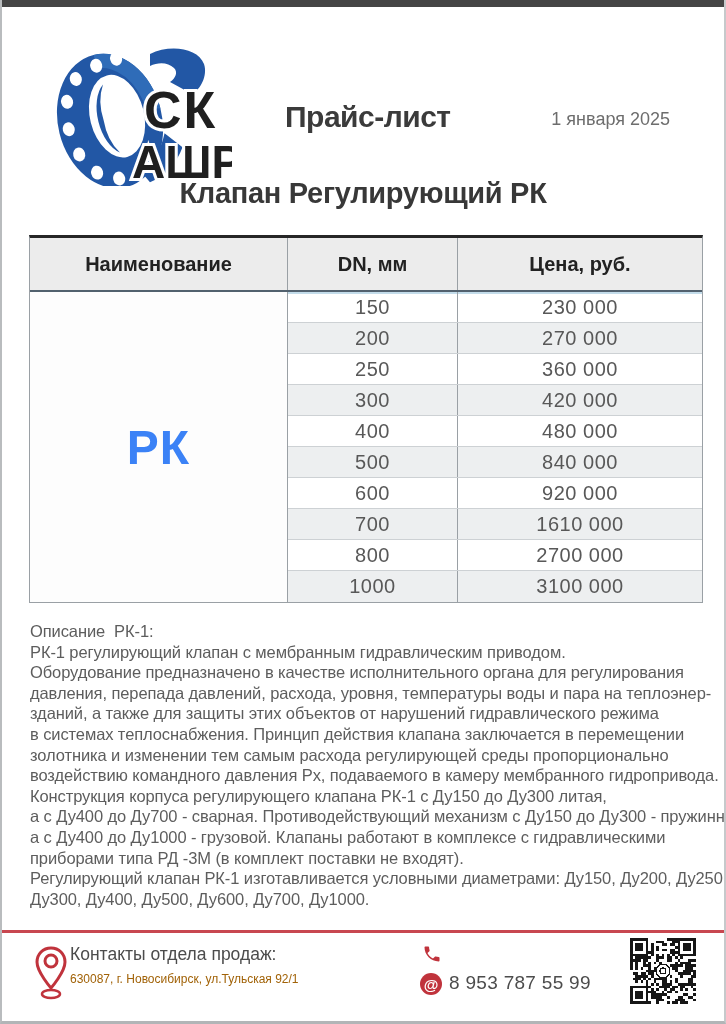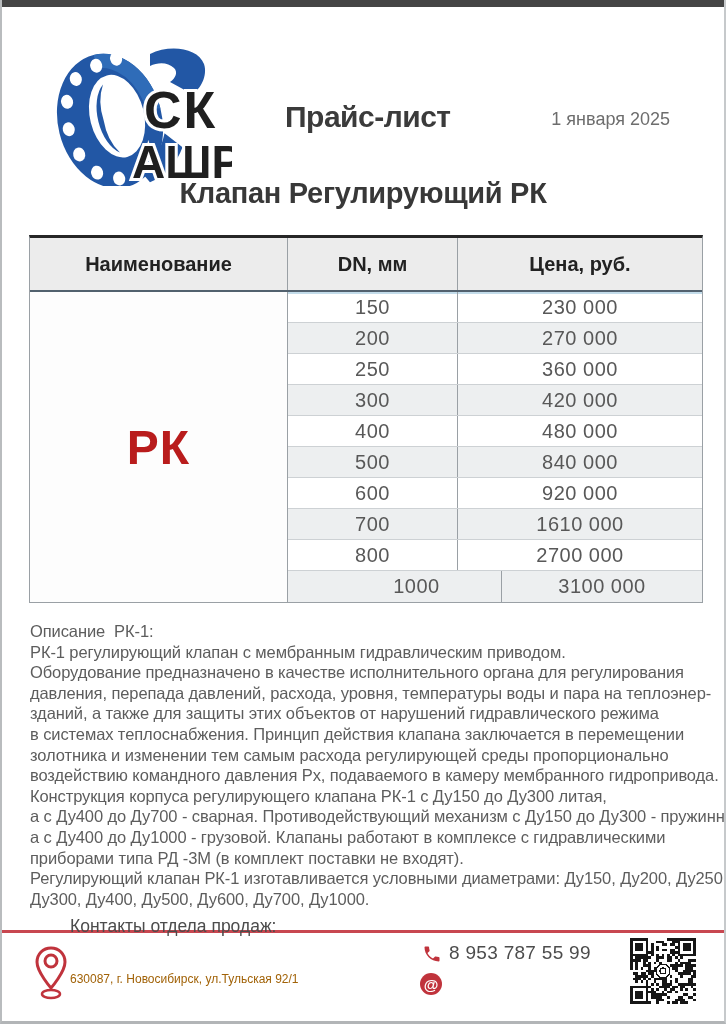--- a/index.html
+++ b/index.html
@@ -53,27 +53,27 @@
   .pt-header .cell{
     display:flex;align-items:center;justify-content:center;
     font-size:20px;font-weight:bold;color:#222222;
   }
   .pt-body{display:flex;}
   .col-name{
     width:258px;box-sizing:border-box;border-right:1px solid #9aa0a5;
     display:flex;align-items:center;justify-content:center;
     background:#fdfdfd;
   }
-  .product-code{font-size:48px;font-weight:bold;color:#b91c1c;letter-spacing:1px;}
+  .product-code{font-size:48px;font-weight:bold;color:#3b82f6;letter-spacing:1px;}
   .col-rows{flex:1;display:flex;flex-direction:column;}
   .p-row{
     display:flex;height:31px;box-sizing:border-box;
     border-bottom:1px solid #cdd1d4;
   }
-  .p-row:last-child{border-bottom:none;padding-left:44px;}
+  .p-row:last-child{border-bottom:none;}
   .p-row.alt{background:#edeff0;}
   .p-row .dn{
     width:170px;box-sizing:border-box;border-right:1px solid #9aa0a5;
     display:flex;align-items:center;justify-content:center;
   }
   .p-row .price{flex:1;display:flex;align-items:center;justify-content:center;}
   .p-row .dn,.p-row .price{font-size:20px;color:#585858;letter-spacing:0.5px;}
   .hcell-name{width:258px;box-sizing:border-box;border-right:1px solid #9aa0a5;}
   .hcell-dn{width:170px;box-sizing:border-box;border-right:1px solid #9aa0a5;}
   .hcell-price{flex:1;}
@@ -84,30 +84,30 @@
     letter-spacing:-0.1px;
   }
   .description .line{white-space:pre;}
   
   .footer-rule{
     position:absolute;left:0;top:930px;width:100%;height:3px;
     background:#c84750;
   }
   .pin-icon{position:absolute;left:32px;top:944px;width:34px;height:56px;}
   .contacts-label{
-    position:absolute;left:68px;top:916px;
+    position:absolute;left:68px;top:944px;
     font-size:17.5px;color:#4c4c4c;
   }
   .address{
     position:absolute;left:68px;top:972px;
     font-size:12px;color:#a16207;
   }
   .phone-icon{position:absolute;left:420px;top:944px;width:20px;height:20px;}
   .phone{
-    position:absolute;left:447px;top:942px;
+    position:absolute;left:447px;top:972px;
     font-size:19px;color:#4c4c4c;letter-spacing:0.3px;
   }
   .email-icon{
     position:absolute;left:418px;top:973px;width:22px;height:22px;
     background:#c0333c;border-radius:50%;
     display:flex;align-items:center;justify-content:center;
     color:#ffffff;font-size:15px;font-weight:bold;
   }
   .email{
     position:absolute;left:447px;top:974px;

